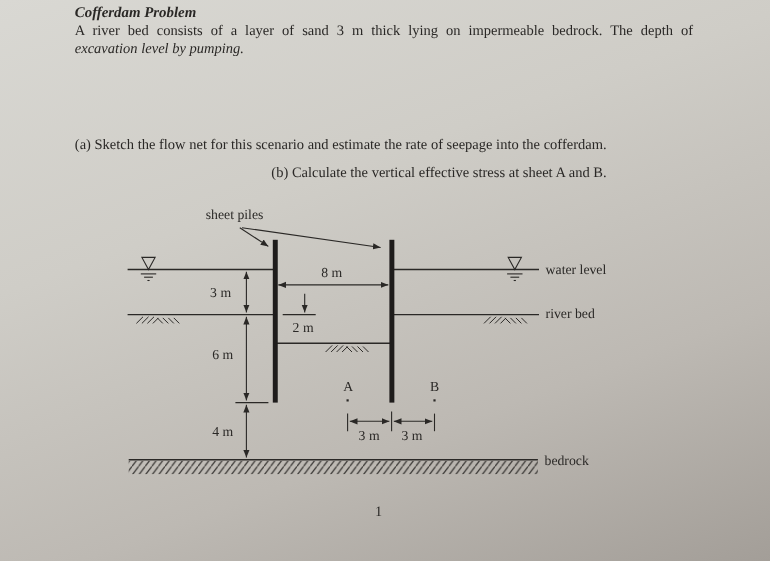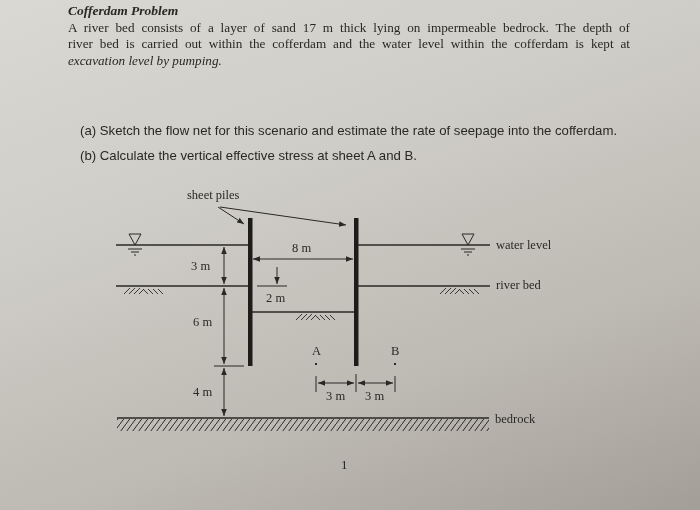--- a/index.html
+++ b/index.html
@@ -12,34 +12,33 @@
   }
   .text-block {
     position: absolute; left: 68px; top: 3px; width: 562px;
     font-family: "Liberation Serif", serif;
     font-size: 13.2px; line-height: 16.7px;
   }
   .title { font-weight: bold; font-size: 13.5px; margin: 0; font-style: italic; }
   .para { margin: 0; text-align: justify; }
   .para .line { display: block; text-align: justify; text-align-last: justify; white-space: nowrap; }
   .para .line.last { text-align-last: left; font-style: italic; }
-  .questions { position: absolute; left: 80px; top: 123px; font-family: Liberation Sans, sans-serif; font-size: 13.2px; }
+  .questions { position: absolute; left: 68px; top: 123px; font-family: Liberation Serif, serif; font-size: 13.2px; text-align: right; }
   .q { margin: 0 0 10px 0; }
   svg { position: absolute; left: 0; top: 0; }
   .lbl { font-family: "Liberation Serif", serif; font-size: 12.5px; fill: #2a2826; }
   .pageno { position: absolute; left: 341px; top: 457px; font-family: "Liberation Serif", serif; font-size: 13px; }
 </style>
 </head>
 <body>
 
 <div class="text-block">
   <p class="title">Cofferdam Problem</p>
   <p class="para">
-    <span class="line">A river bed consists of a layer of sand 17 m thick lying on impermeable bedrock. The depth of</span>
-    <span class="line">river bed is carried out within the cofferdam and the water level within the cofferdam is kept at</span>
+    <span class="line">A river bed consists of a layer of sand 3 m thick lying on impermeable bedrock. The depth of</span>
     <span class="line last">excavation level by pumping.</span>
   </p>
 </div>
 
 <div class="questions">
   <p class="q">(a) Sketch the flow net for this scenario and estimate the rate of seepage into the cofferdam.</p>
   <p class="q">(b) Calculate the vertical effective stress at sheet A and B.</p>
 </div>
 
 <svg width="700" height="510" viewBox="0 0 700 510">

